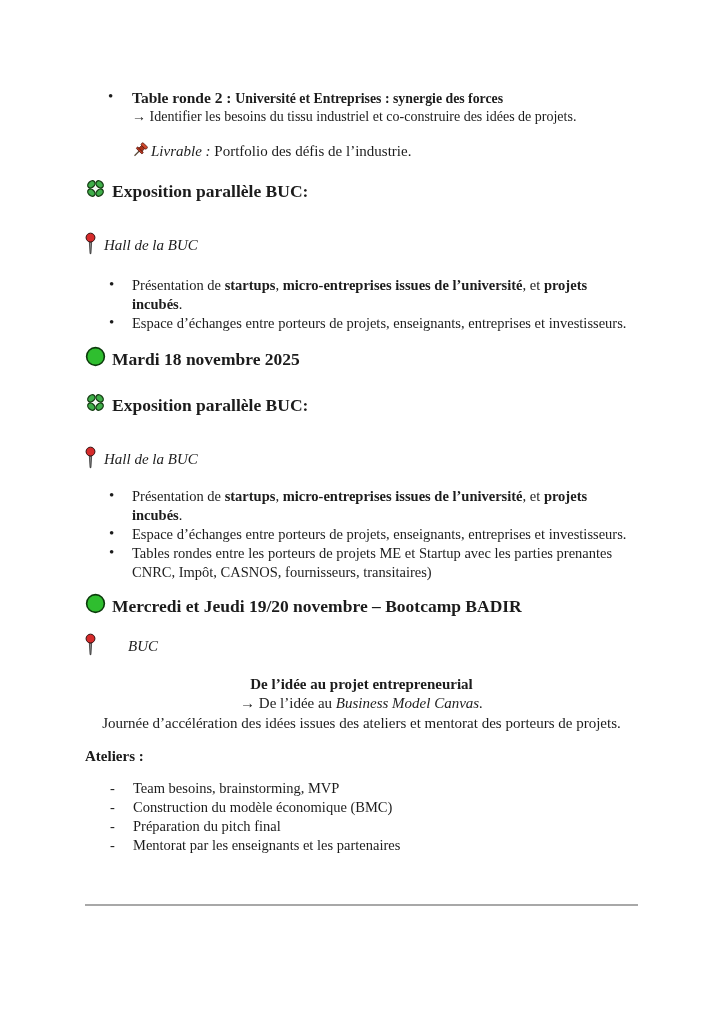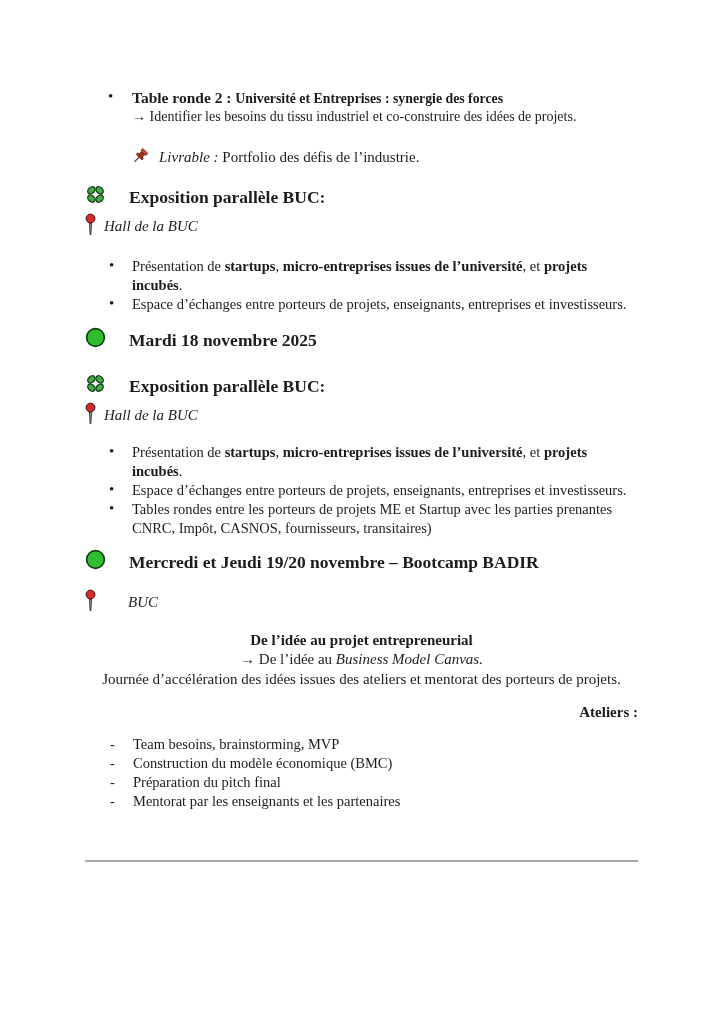--- a/index.html
+++ b/index.html
@@ -16,38 +16,38 @@
     overflow:hidden;
   }
 
   
   .li-row { position:relative; padding-left:47px; margin-top:6px; }
   .li-row .marker { position:absolute; left:23px; top:-1px; font-size:15px; }
   .top-main { font-weight:bold; font-size:15.5px; }
   .top-sub  { font-weight:bold; font-size:13.8px; }
   .arrow-line { font-size:14px; }
 
-  .livrable-row { margin-top:19px; padding-left:47px; display:flex; align-items:center; gap:8px; font-size:15px; }
+  .livrable-row { margin-top:13px; padding-left:47px; display:flex; align-items:center; font-size:15px; }
 
-  .section-heading { margin-top:14px; display:flex; align-items:center; gap:23px; font-weight:bold; font-size:17.5px; line-height:1.35; }
+  .section-heading { margin-top:14px; display:flex; align-items:center; gap:6px; font-weight:bold; font-size:17.5px; line-height:1.35; }
   .section-heading.mt18 { margin-top:18px; }
   .section-heading.mt11 { margin-top:11px; }
 
-  .location-row { margin-top:1px; display:flex; align-items:center; gap:8px; font-style:italic; font-size:15px; }
+  .location-row { margin-top:26px; display:flex; align-items:center; gap:8px; font-style:italic; font-size:15px; }
   .location-row.mt12 { margin-top:12px;gap:32px; }
 
   ul.bullets { list-style:none; margin:15px 0 0 0; padding:0; }
   ul.bullets.mt13 { margin-top:13px; }
   ul.bullets li { position:relative; padding-left:47px; }
   ul.bullets li::before { content:"\2022"; position:absolute; left:24px; top:-1px; font-size:15px; }
 
   .para { margin-top:13px; font-size:15px;text-align:center; }
   .para .title { font-weight:bold; }
 
-  .ateliers-label { margin-top:14px; font-weight:bold; font-size:15px;text-align:right; }
+  .ateliers-label { margin-top:14px; font-weight:bold; font-size:15px; }
 
   ul.dashes { list-style:none; margin:12px 0 0 0; padding:0; }
   ul.dashes li { position:relative; padding-left:48px; }
   ul.dashes li::before { content:"-"; position:absolute; left:25px; }
 
   .rule { border:none; border-top:2px solid #a8a8a8; margin:49px 0 0 0; width:100%; }
 
   .icon { flex:0 0 auto; display:inline-block; }
 </style>
 </head>

